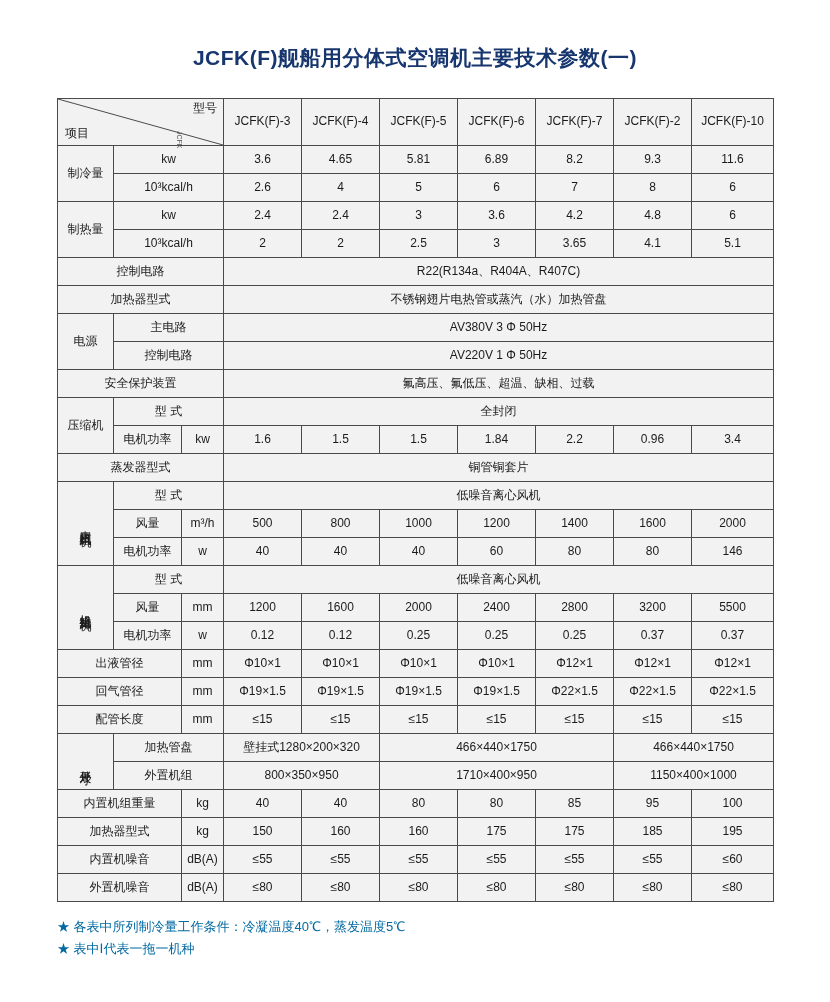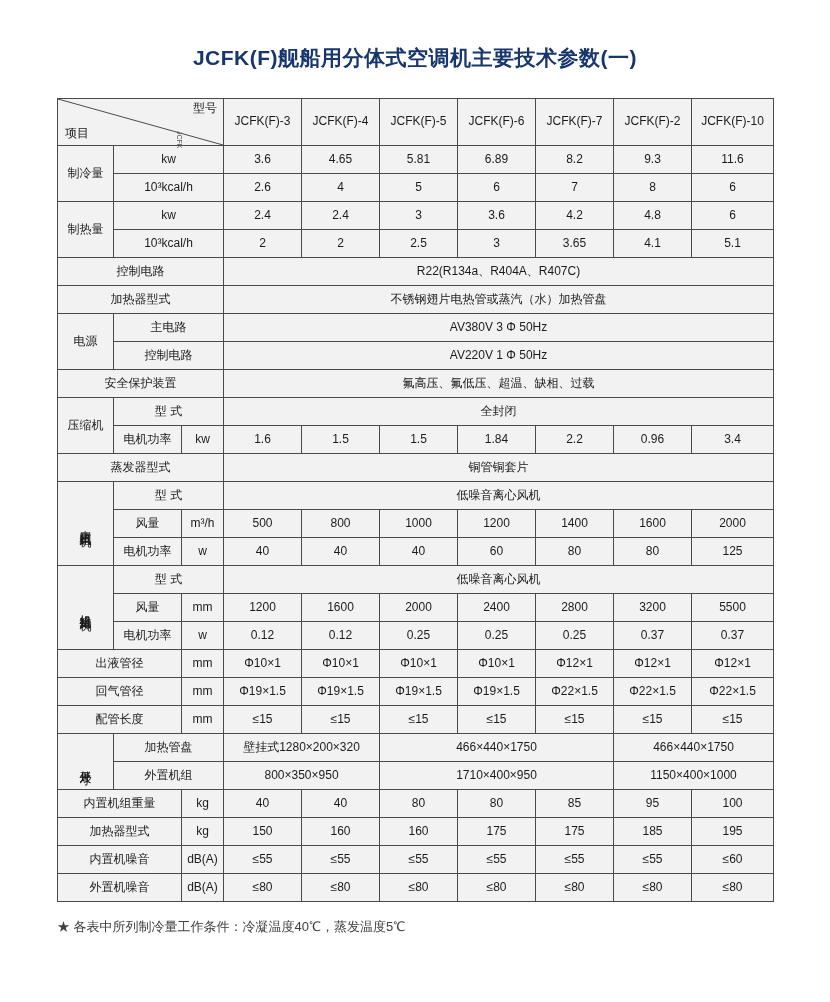--- a/index.html
+++ b/index.html
@@ -103,21 +103,21 @@
     top: 131px;
     font-size: 7px;
     color: #555;
     writing-mode: vertical-rl;
     letter-spacing: 0px;
   }
   .notes {
     margin: 14px 16px 0 57px;
     font-size: 13px;
     line-height: 1.7;
-    color: #404040;
+    color: #0369a1;
   }
   .notes div {
     white-space: nowrap;
   }
 </style>
 </head>
 <body>
 
 <div class="page">
 
@@ -265,21 +265,21 @@
       </tr>
       <tr>
         <td class="lbl">电机功率</td>
         <td class="unit">w</td>
         <td>40</td>
         <td>40</td>
         <td>40</td>
         <td>60</td>
         <td>80</td>
         <td>80</td>
-        <td>125</td>
+        <td>146</td>
       </tr>
 
       <tr>
         <td class="lbl" rowspan="3"><span class="vert">机组冷却风机</span></td>
         <td class="lbl" colspan="2">型 式</td>
         <td colspan="7">低噪音离心风机</td>
       </tr>
       <tr>
         <td class="lbl">风量</td>
         <td class="unit">mm</td>
@@ -400,15 +400,16 @@
         <td>≤80</td>
       </tr>
     </tbody>
       </table>
   </div>
 
   <div class="tiny-vert">JCFK</div>
 
   <div class="notes">
     <div>★ 各表中所列制冷量工作条件：冷凝温度40℃，蒸发温度5℃</div>
+    <div>★ 表中Ⅰ代表一拖一机种</div>
   </div>
 
 </div>
 
 </body></html>

